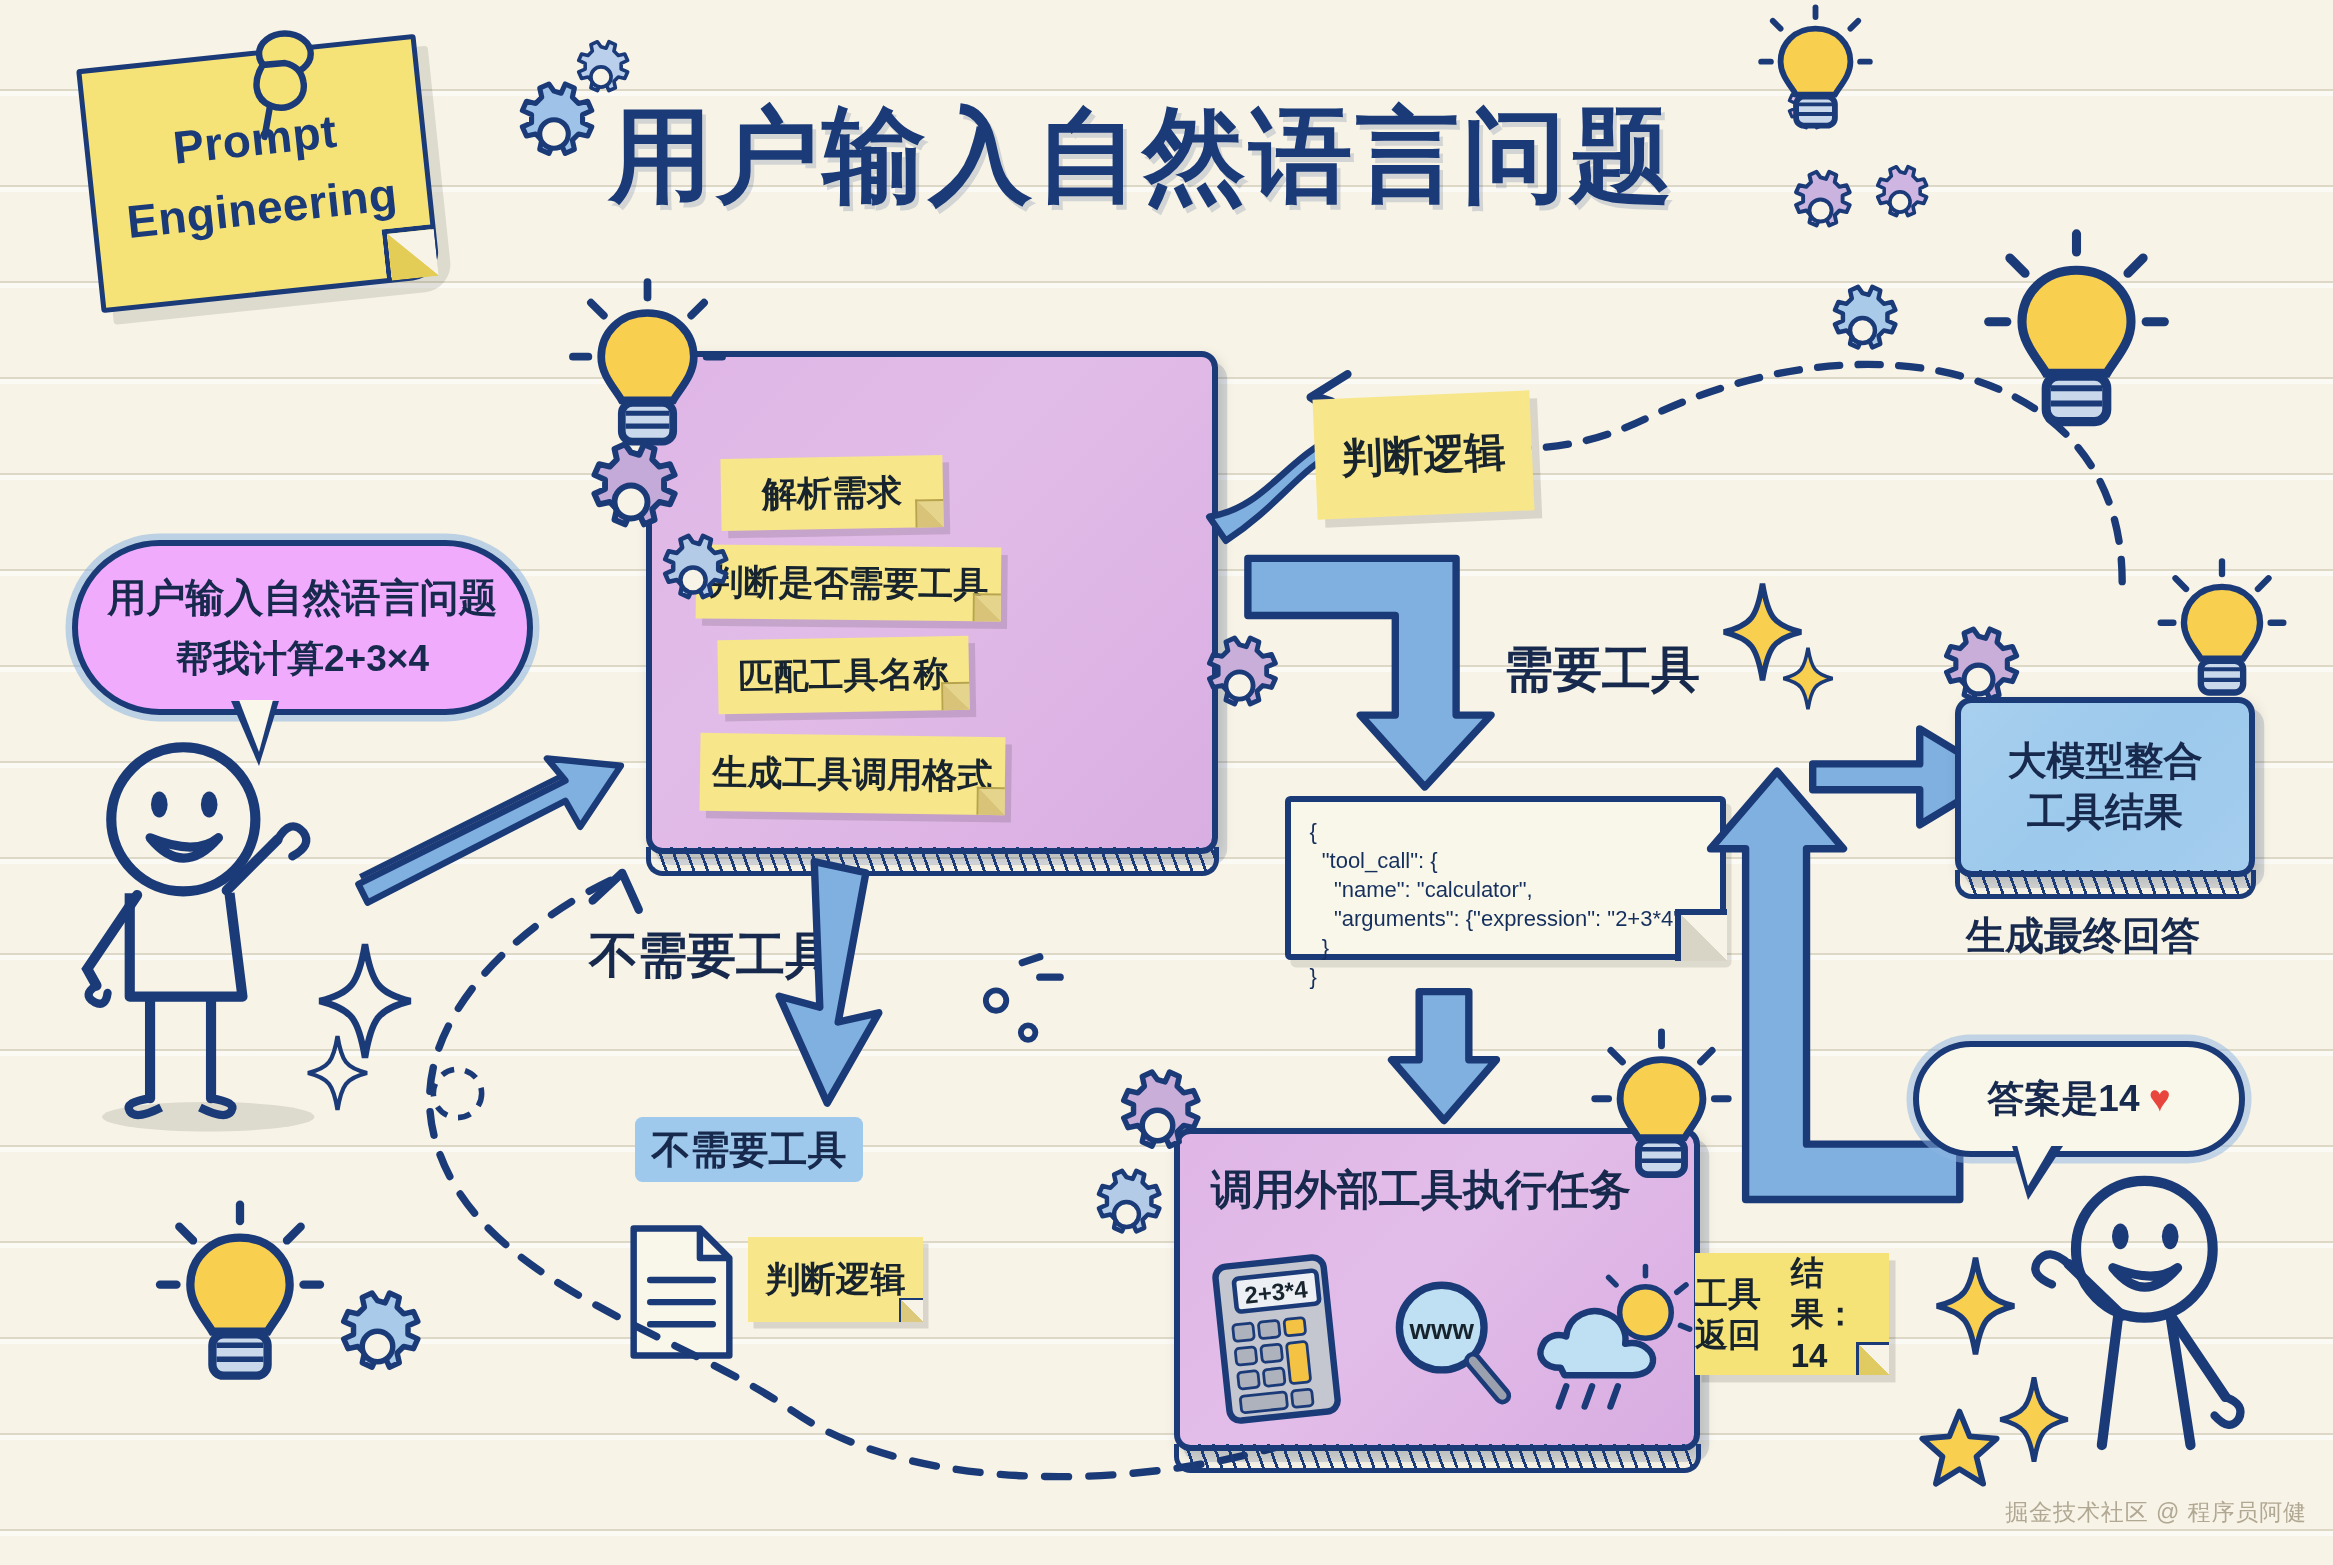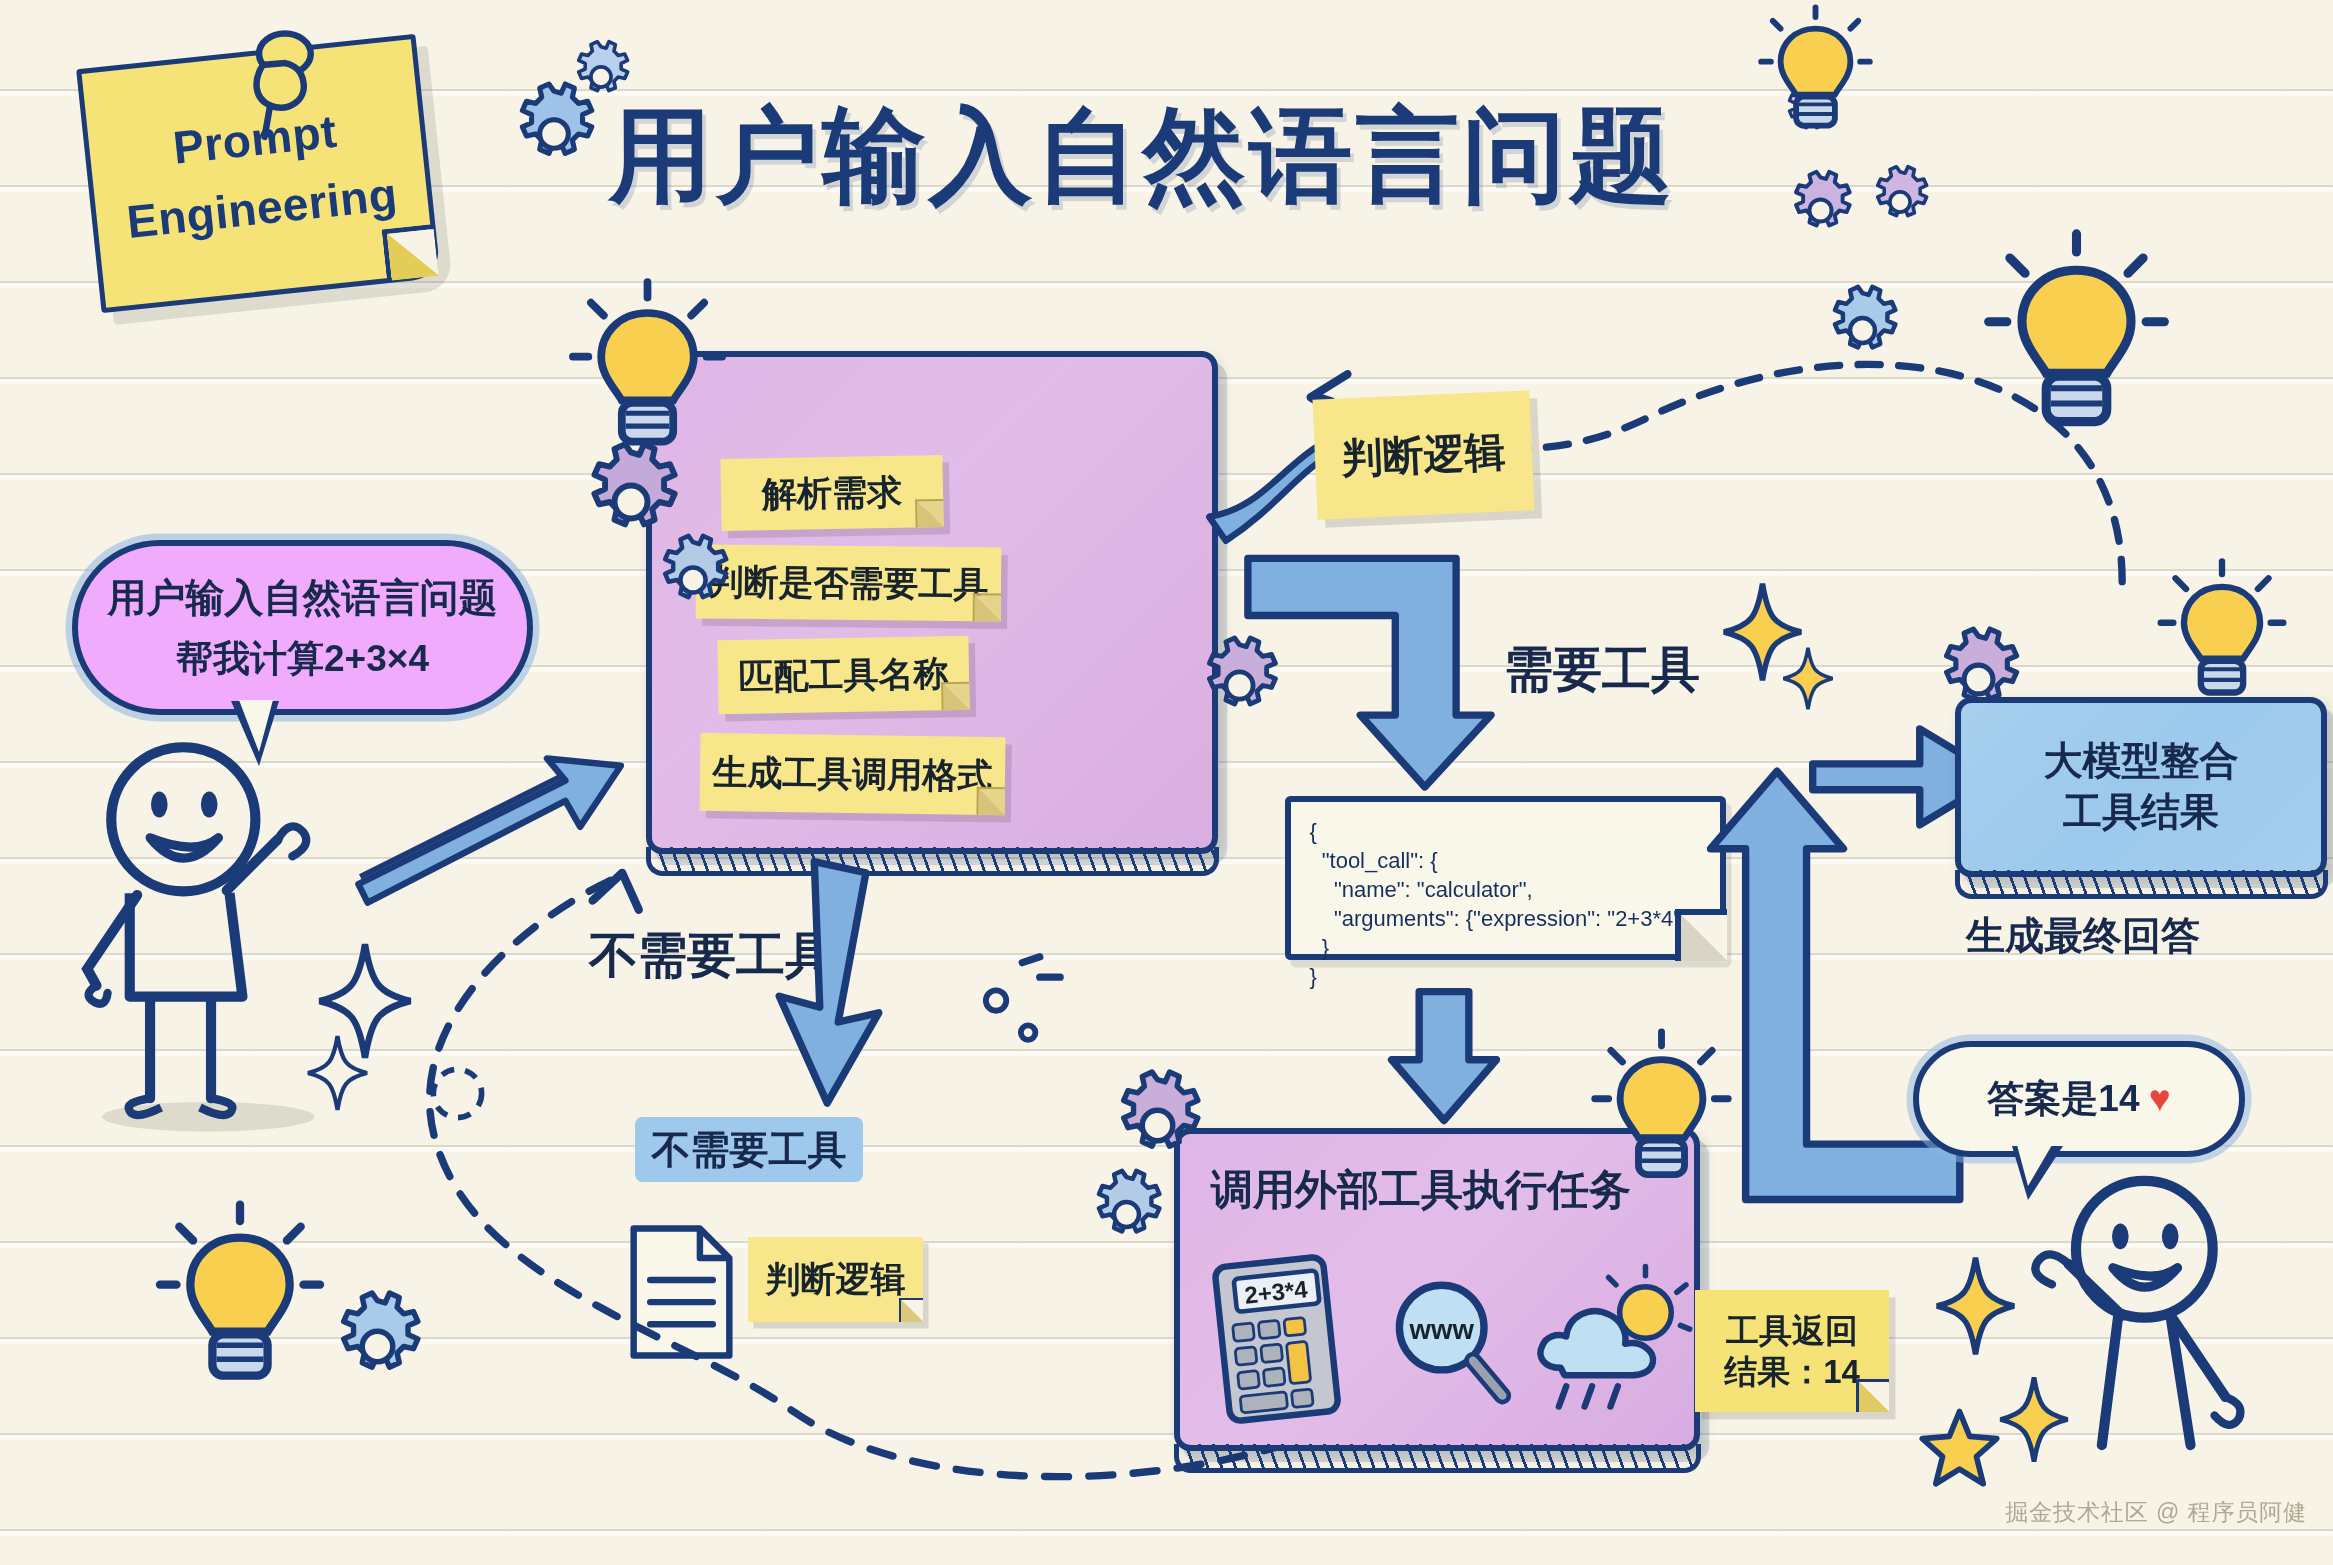--- a/index.html
+++ b/index.html
@@ -145,21 +145,21 @@
     left: 1174px; top: 1128px; width: 526px; height: 323px;
     background: linear-gradient(135deg,#dfb6e6 0%,#e3bde9 45%,#d8ace1 100%);
   }
   #tools-title {
     position:absolute; left:31px; top:28px;
     font-size:42px; font-weight:700; color:#17294d; white-space:nowrap;
   }
 
   
   #merge-box {
-    left: 1955px; top: 697px; width: 372px; height: 180px;
+    left: 1955px; top: 697px; width: 300px; height: 180px;
     background: linear-gradient(135deg,#a8cfee 0%,#9cc9ec 50%,#a5cdee 100%);
     display:flex; flex-direction:column; align-items:center; justify-content:center;
   }
   #merge-box span { font-size:39px; font-weight:700; color:#17294d; line-height:1.3; }
   #final-answer-label{
     position:absolute; left:1966px; top:909px;
     font-size:39px; font-weight:700; color:#17294d; white-space:nowrap;
   }
 
   
@@ -179,22 +179,22 @@
   #answer-tail::after{
     content:""; position:absolute; left:-11px; top:-55px; width:0;height:0;
     border-left:11px solid transparent; border-right:24px solid transparent;
     border-top:41px solid #f9f6ea;
   }
 
   
   #tag-return {
     position:absolute; left:1695px; top:1253px; width:194px; height:122px;
     background:#f6e377; box-shadow: 6.5px 7.4px 0 rgba(0,0,0,.12);
-    display:flex; flex-direction:column; align-items:center; justify-content:center;
-    font-size:33px; font-weight:700; color:#17242e; line-height:1.25;margin-top:37px;
+    display:flex; align-items:center; justify-content:center;
+    font-size:33px; font-weight:700; color:#17242e; line-height:1.25;
   }
   #tag-return .corner{
     position:absolute; right:0; bottom:0; width:33px;height:33px;
     background:linear-gradient(225deg,#f7f3e6 49%,#e0cb63 50%);
     border-left:3.7px solid #1b3a78; border-top:3.7px solid #1b3a78;
   }
 
   
   .plain-label {
     position:absolute; font-size:49px; font-weight:700; color:#17294d; white-space:nowrap;

